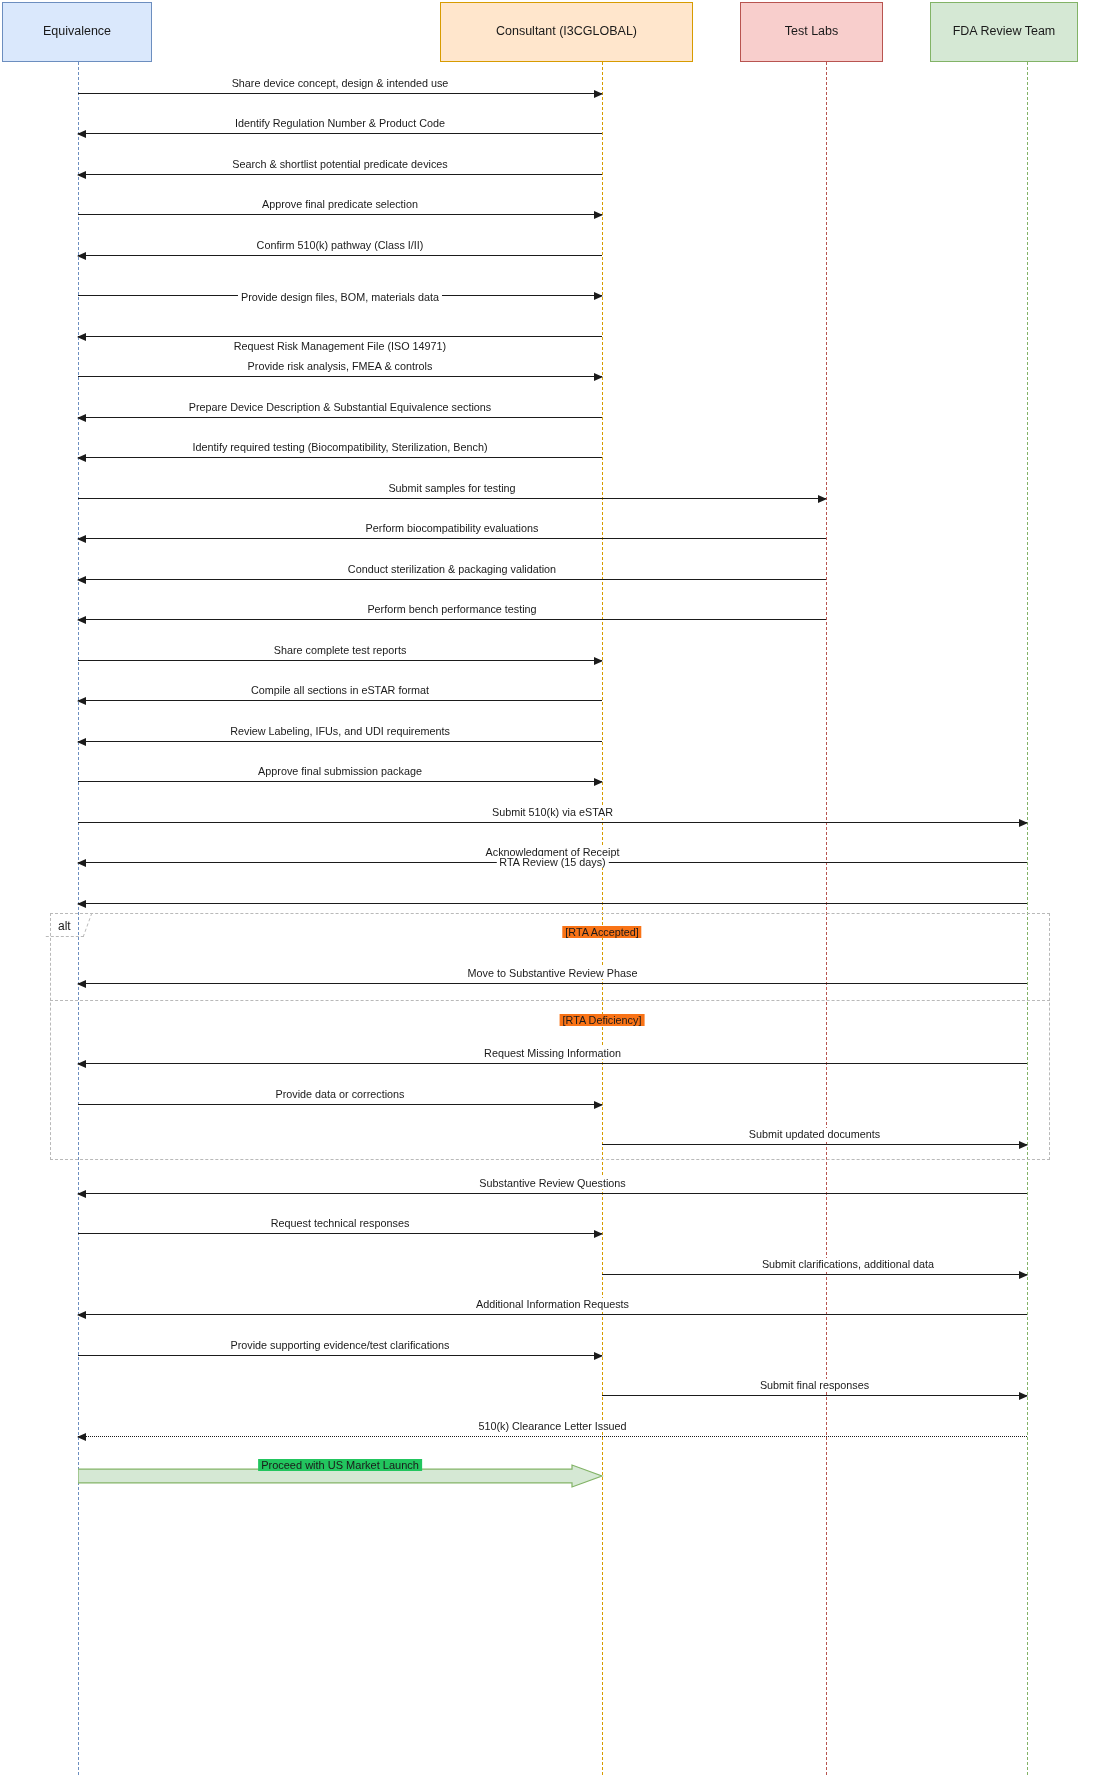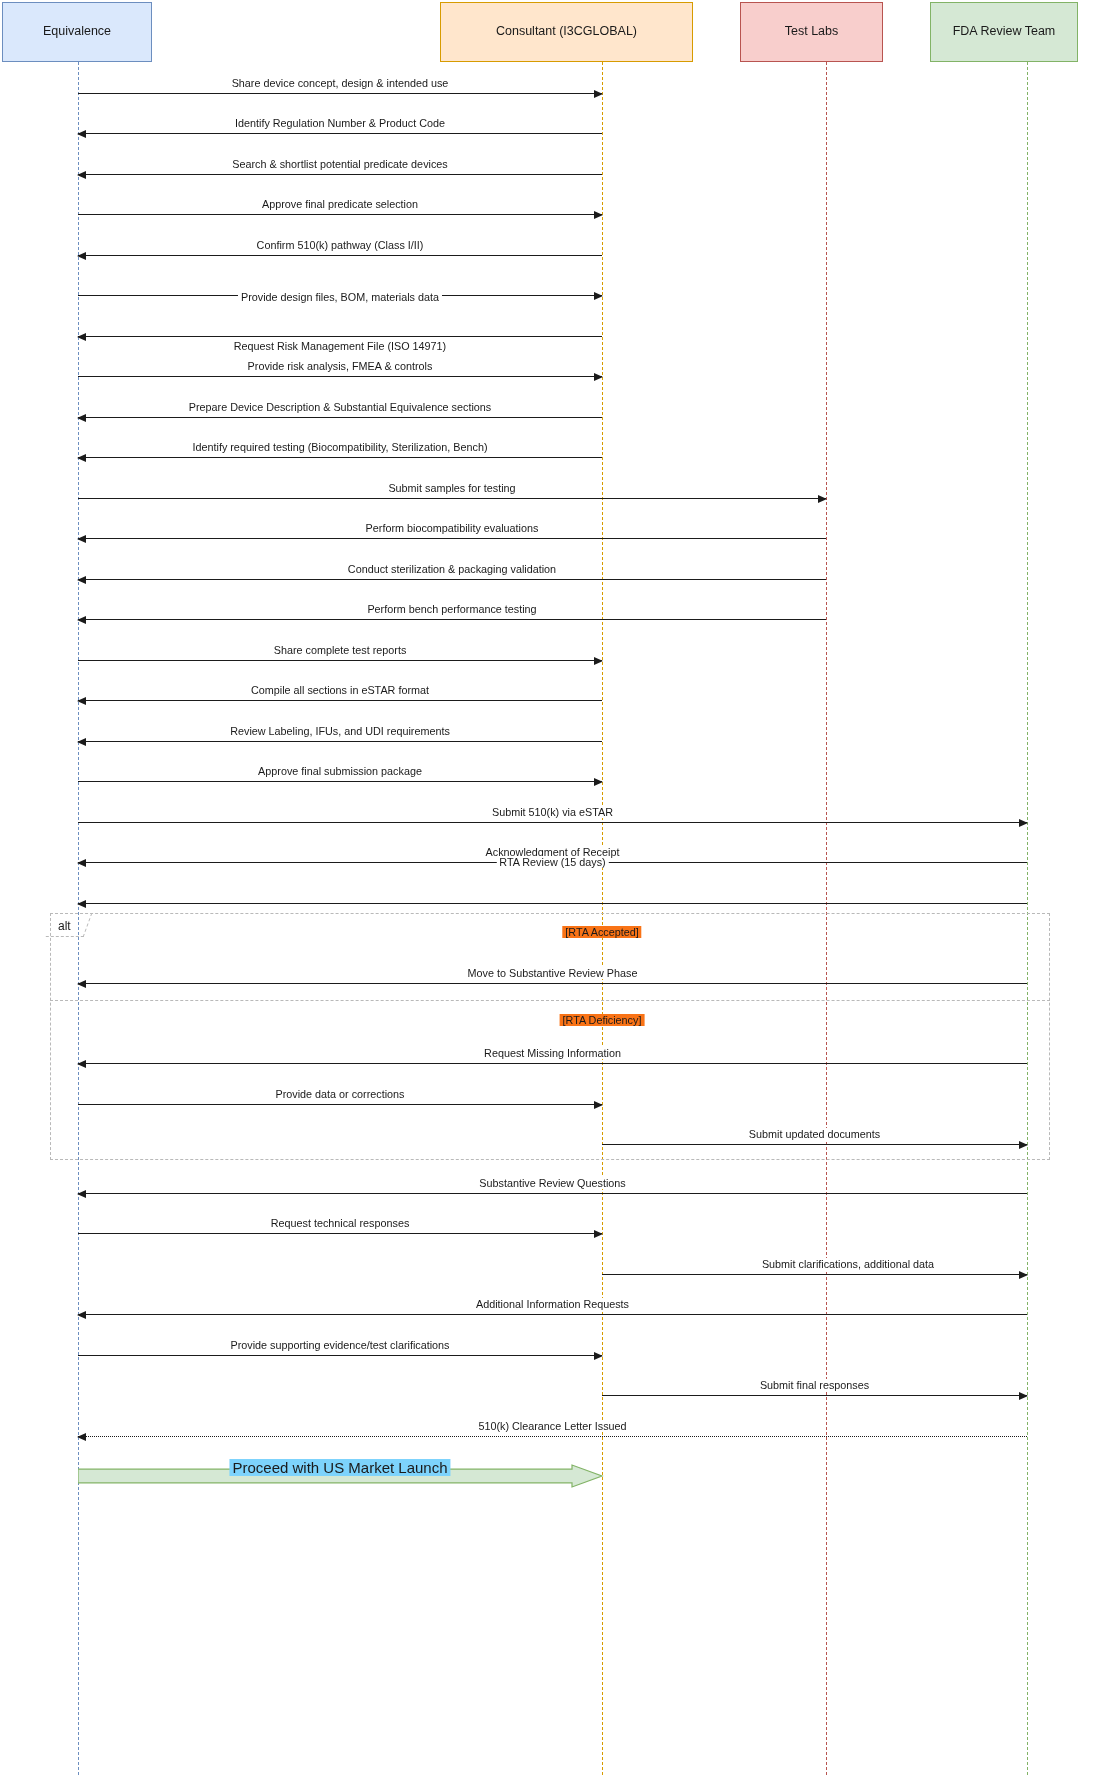--- a/index.html
+++ b/index.html
@@ -97,25 +97,25 @@
     color: #1a1a1a;
     white-space: nowrap;
     transform: translateX(-50%);
     background: #f97316;
     padding: 0 3px;
   }
   
   .block-arrow { position: absolute; }
   .block-arrow-label {
     position: absolute;
-    font-size: 15px;
+    font-size: 11px;
     color: #1a1a1a;
     white-space: nowrap;
     transform: translateX(-50%);
-    background: #7dd3fc;
+    background: #22c55e;
     padding: 0 3px;
   }
 </style>
 </head>
 <body>
 
 <div id="canvas">
     <div class="lifeline" style="left:78px;top:62px;height:1713px;border-left-color:#6c8ebf;"></div>
     <div class="lifeline" style="left:602px;top:62px;height:1713px;border-left-color:#d79b00;"></div>
     <div class="lifeline" style="left:826px;top:62px;height:1713px;border-left-color:#b85450;"></div>

